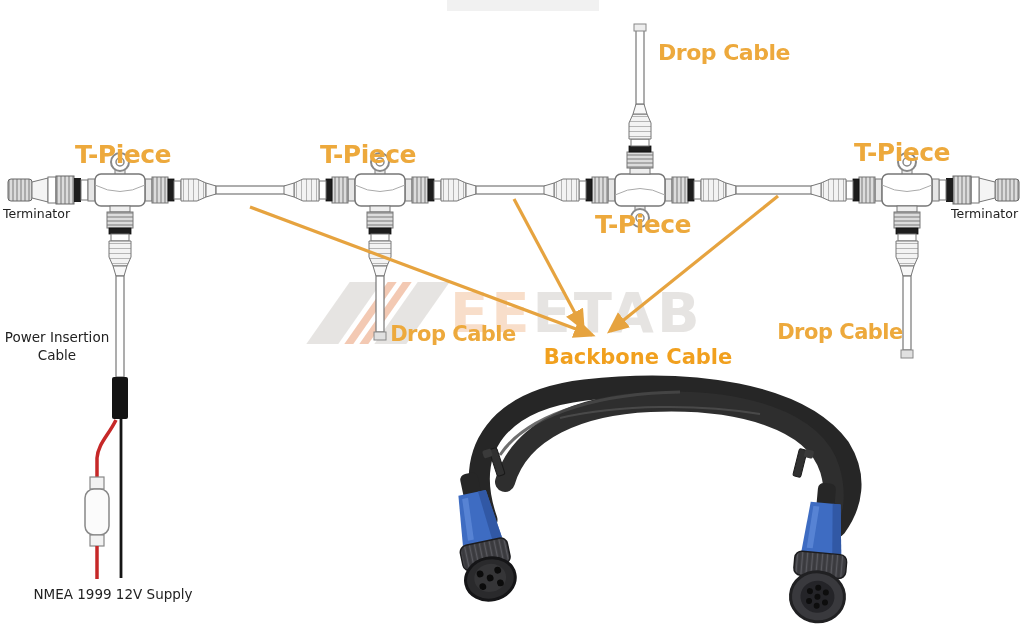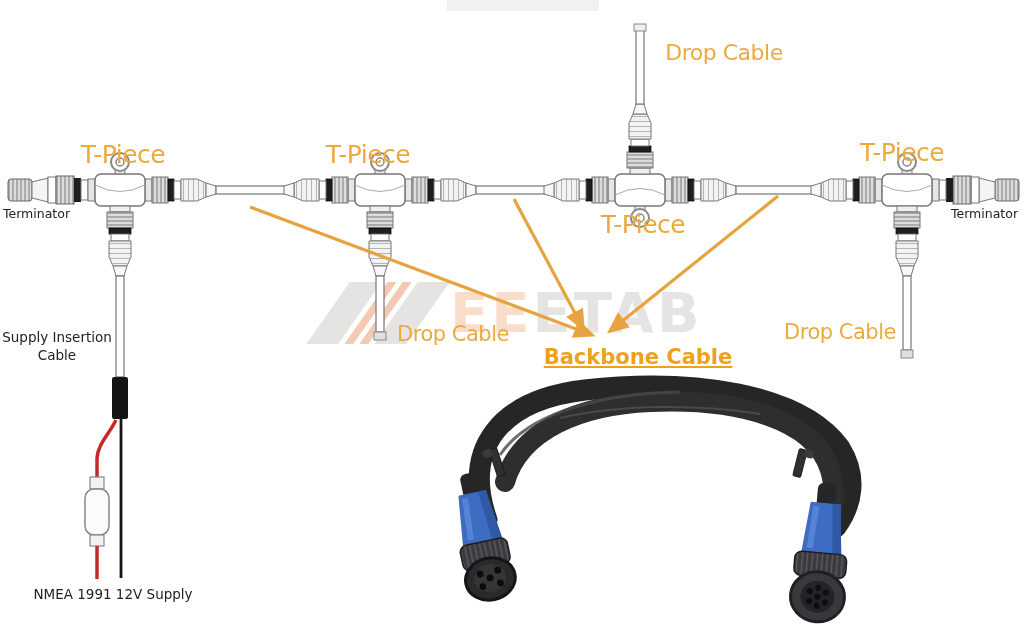--- a/index.html
+++ b/index.html
@@ -2,25 +2,25 @@
 <html><head>
 <meta charset="utf-8">
 <style>
   html,body{margin:0;padding:0;background:#ffffff;}
   #stage{
     position:relative;width:1024px;height:636px;overflow:hidden;
     background:#ffffff;font-family:"DejaVu Sans","Liberation Sans",sans-serif;
   }
   .lbl{position:absolute;white-space:nowrap;z-index:3;}
   .lbl.center{transform:translateX(-50%);}
-  .orange{color:#EDA93C;font-weight:normal;letter-spacing:-0.5px;}
+  .orange{color:#EDA93C;font-weight:bold;letter-spacing:-0.5px;}
   .tpiece{font-size:25px;}
   .dropcable{font-size:21px;}
   .droptop{font-size:22px;}
-  .backbone{font-size:21px;color:#F1A01E;font-weight:bold;text-decoration:underline;}
+  .backbone{font-size:21px;color:#F1A01E;font-weight:bold;}
   .dark{color:#222;font-size:12.5px;font-weight:normal;}
   .power{color:#222;font-size:13.5px;line-height:1.32;text-align:center;transform:translateX(-50%);}
   #diagram-svg{position:absolute;left:0;top:0;z-index:2;pointer-events:none;}
   #watermark{
     position:absolute;left:302px;top:281px;width:390px;height:64px;
     display:flex;align-items:center;opacity:0.5;z-index:1;
   }
   .wm-logo{position:relative;width:148px;height:62px;flex:0 0 auto;}
   .wm-stripe{position:absolute;top:0;height:62px;transform:skewX(-35deg);}
   .wm-text{font-size:56px;font-weight:bold;letter-spacing:3px;line-height:62px;}
@@ -221,19 +221,19 @@
   <div class="lbl center orange droptop" style="left:724px;top:40px;">Drop Cable</div>
   <div class="lbl center orange dropcable" style="left:453px;top:322px;">Drop Cable</div>
   <div class="lbl center orange dropcable" style="left:840px;top:320px;">Drop Cable</div>
 
   <div class="lbl center backbone" style="left:638px;top:345px;">Backbone Cable</div>
 
   <div class="lbl dark" style="left:3px;top:206px;">Terminator</div>
   <div class="lbl dark" style="left:951px;top:206px;">Terminator</div>
 
   <div class="lbl power" style="left:57px;top:329px;">
-    <div>Supply Insertion</div>
+    <div>Power Insertion</div>
     <div>Cable</div>
   </div>
 
-  <div class="lbl center dark" style="left:113px;top:586px;font-size:13.5px;">NMEA 1991 12V Supply</div>
+  <div class="lbl center dark" style="left:113px;top:586px;font-size:13.5px;">NMEA 1999 12V Supply</div>
 
 </div>
 
 </body></html>

